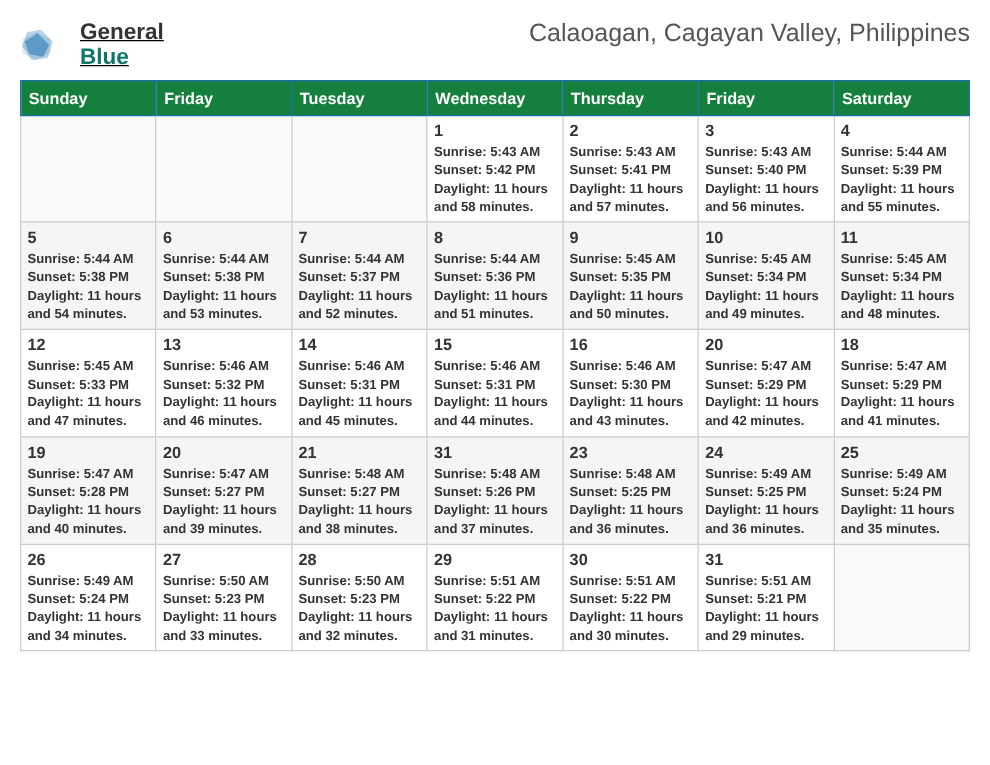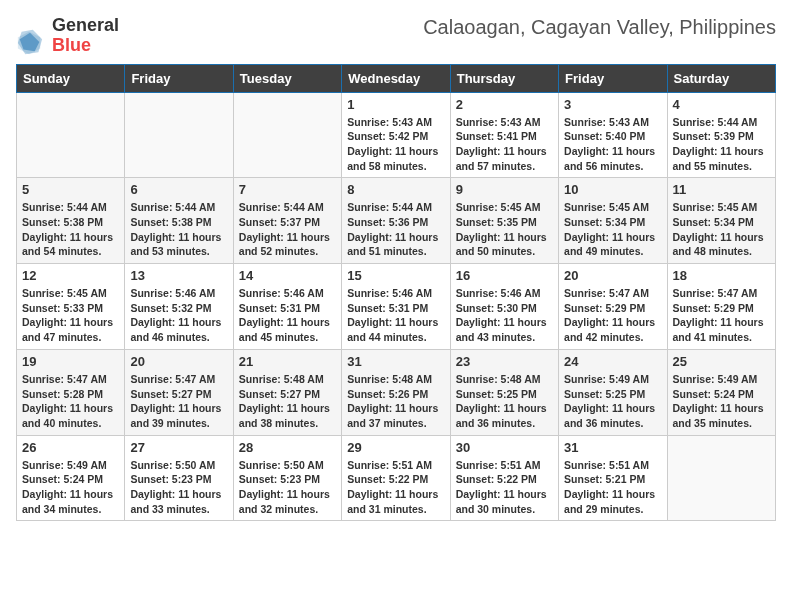--- a/index.html
+++ b/index.html
@@ -11,30 +11,31 @@
       padding: 16px;
     }
     .header-section {
       display: flex;
       justify-content: space-between;
       align-items: flex-start;
       margin-bottom: 8px;
     }
     .logo {
       display: flex;
-      align-items: flex-end;
-      gap: 8px;
+      align-items: center;
+      gap: 20px;
+      text-decoration: underline;
     }
     .logo-text {
       font-size: 18px;
       font-weight: bold;
       line-height: 1.1;
     }
     .logo-general { color: #333; }
-    .logo-blue { color: #ef4444; }
+    .logo-blue { color: #0f766e; }
     .logo-icon {
       width: 28px;
       height: 28px;
     }
     .title-section {
       text-align: right;
     }
     .month-title {
       font-size: 32px;
       font-weight: bold;
@@ -43,21 +44,21 @@
     .location-title {
       font-size: 20px;
       color: #555;
     }
     .calendar {
       width: 100%;
       border-collapse: collapse;
       border: 1px solid #ccc;
     }
     .calendar th {
-      background-color: #404040;
+      background-color: #15803d;
       color: white;
       text-align: left;
       padding: 6px 6px;
       font-size: 13px;
       border: 1px solid #1a6faf;
     }
     .calendar td {
       border: 1px solid #ccc;
       vertical-align: top;
       padding: 4px 5px;

